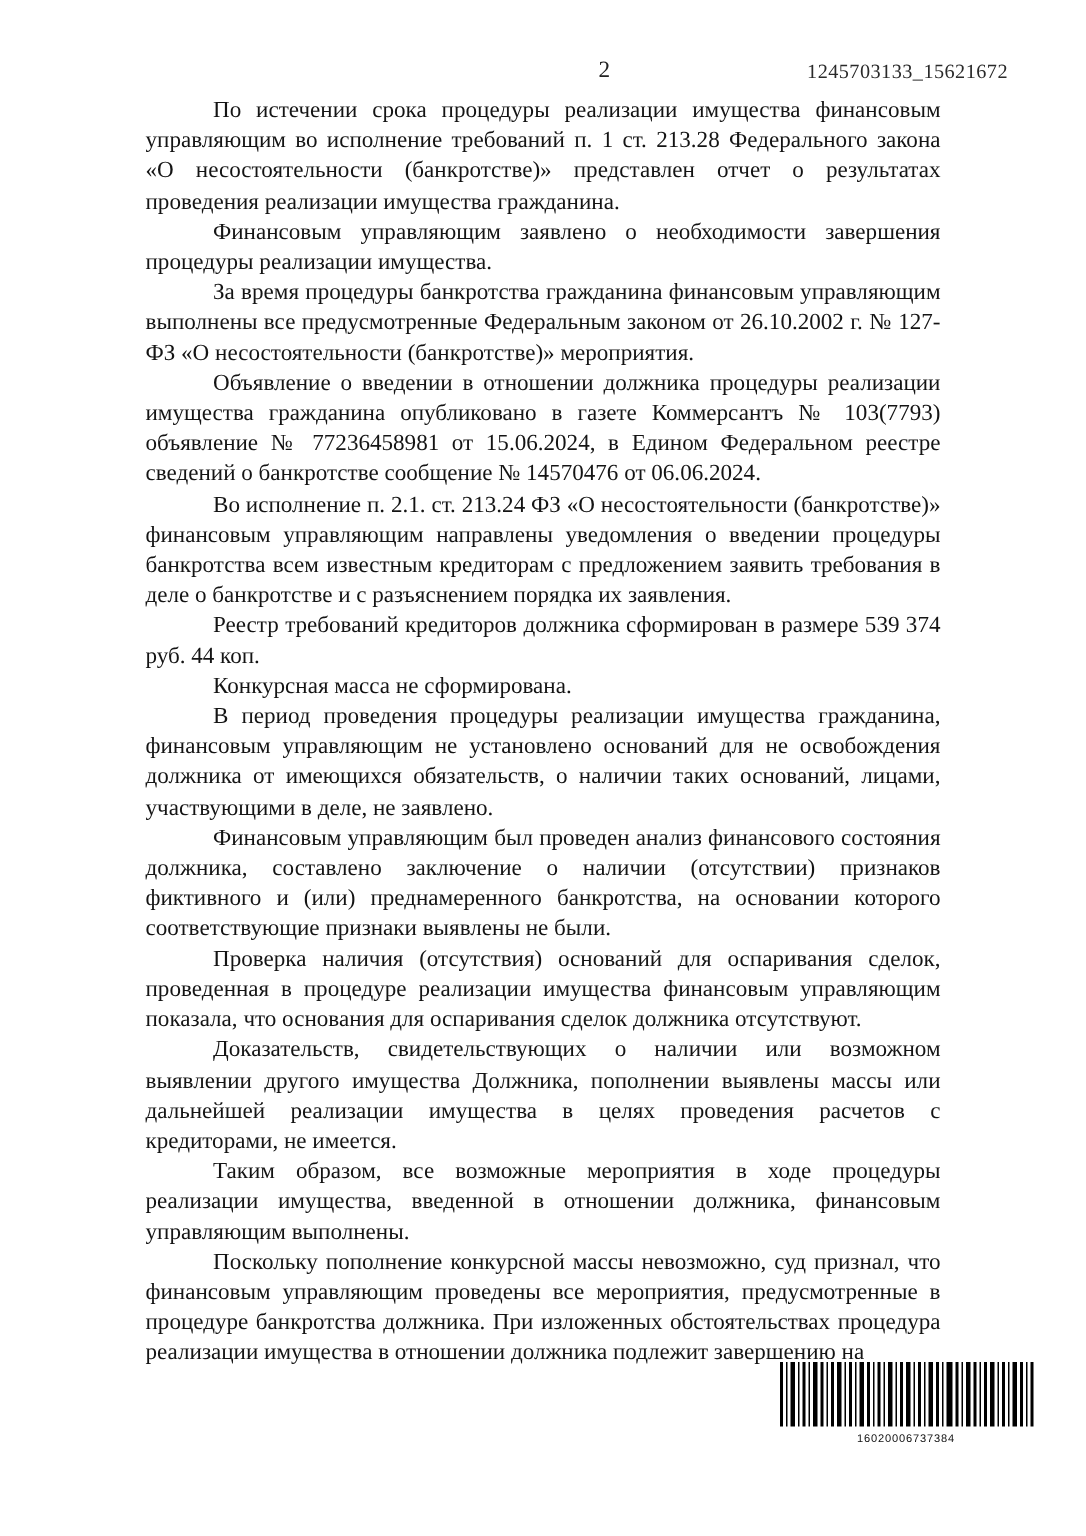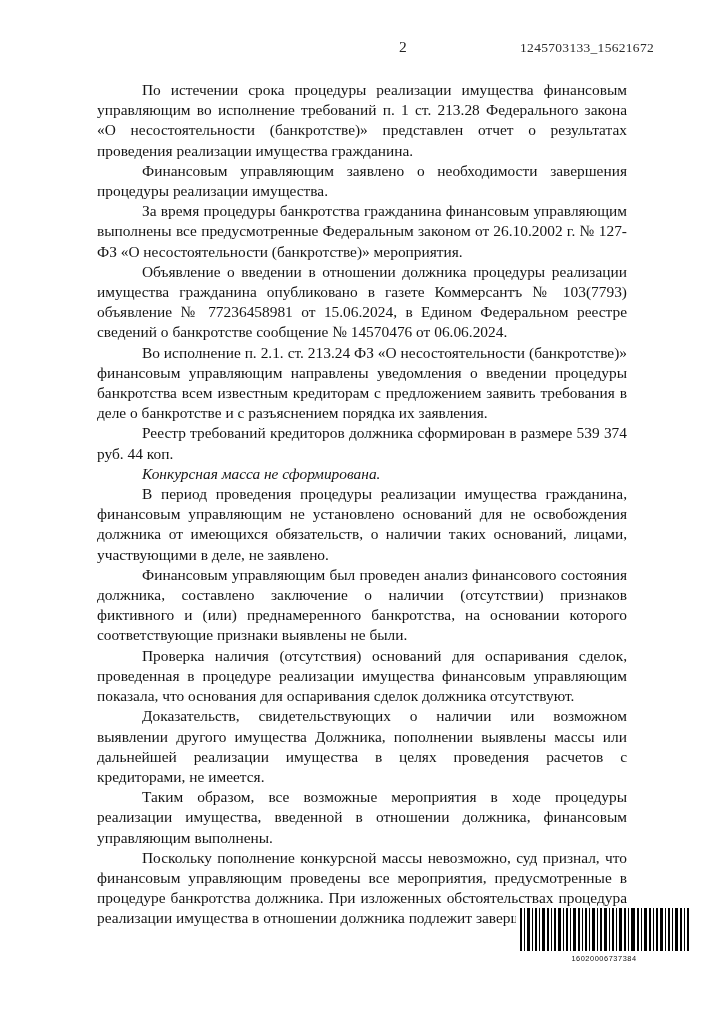--- a/index.html
+++ b/index.html
@@ -30,48 +30,47 @@
   .page-number {
     position: absolute;
     left: 303px;
     top: 0;
     font-size: 15.5px;
     letter-spacing: 0.2px;
     color: #222;
   }
   .doc-code {
     position: absolute;
-    right: 28px;
+    right: 10px;
     top: 2px;
     font-size: 13.5px;
     letter-spacing: 0.3px;
     color: #2a2a2a;
     white-space: nowrap;
   }
   
   .body-text {
     position: absolute;
-    top: 80px;
+    top: 64px;
     left: 97px;
     width: 530px;
   }
   .para {
     margin: 0 0 0 0;
     text-align: justify;
     text-justify: inter-word;
     text-indent: 45px;
     font-size: 15.4px;
     line-height: 20.2px;
     color: #141414;
     hyphens: none;
     -webkit-hyphens: none;
   }
   .para.last-left {
     text-align: left;
-    font-style: italic;
   }
   
   .barcode-block {
     position: absolute;
     left: 516px;
     top: 906px;
     width: 176px;
   }
   .barcode-bars {
     height: 47px;

